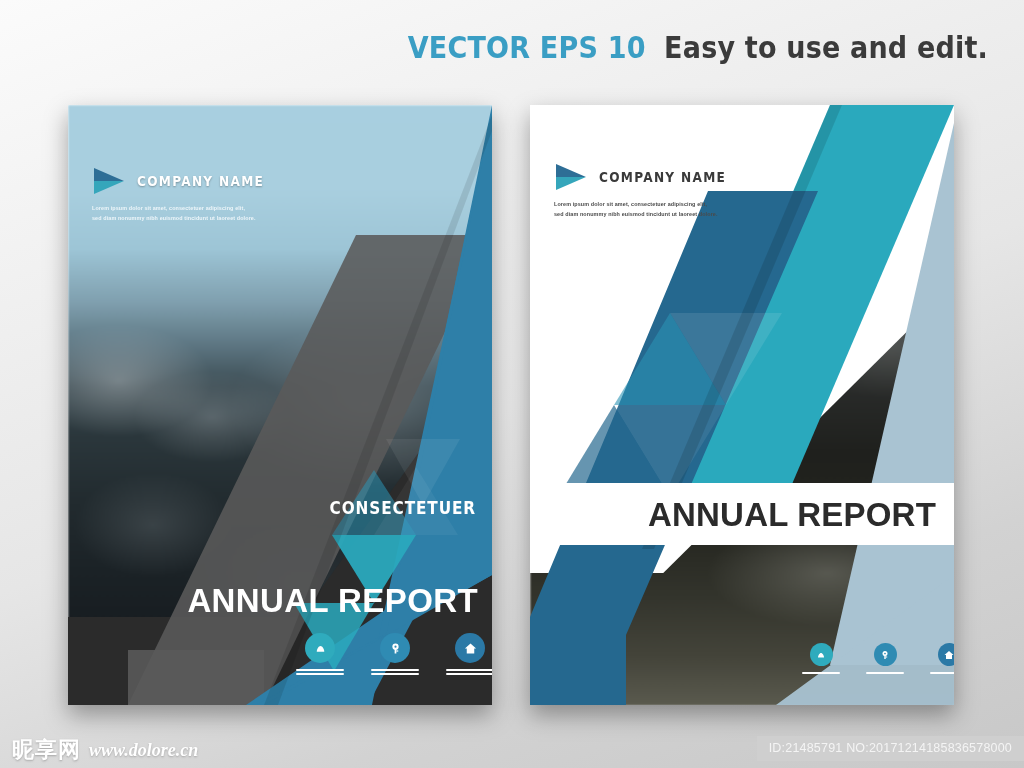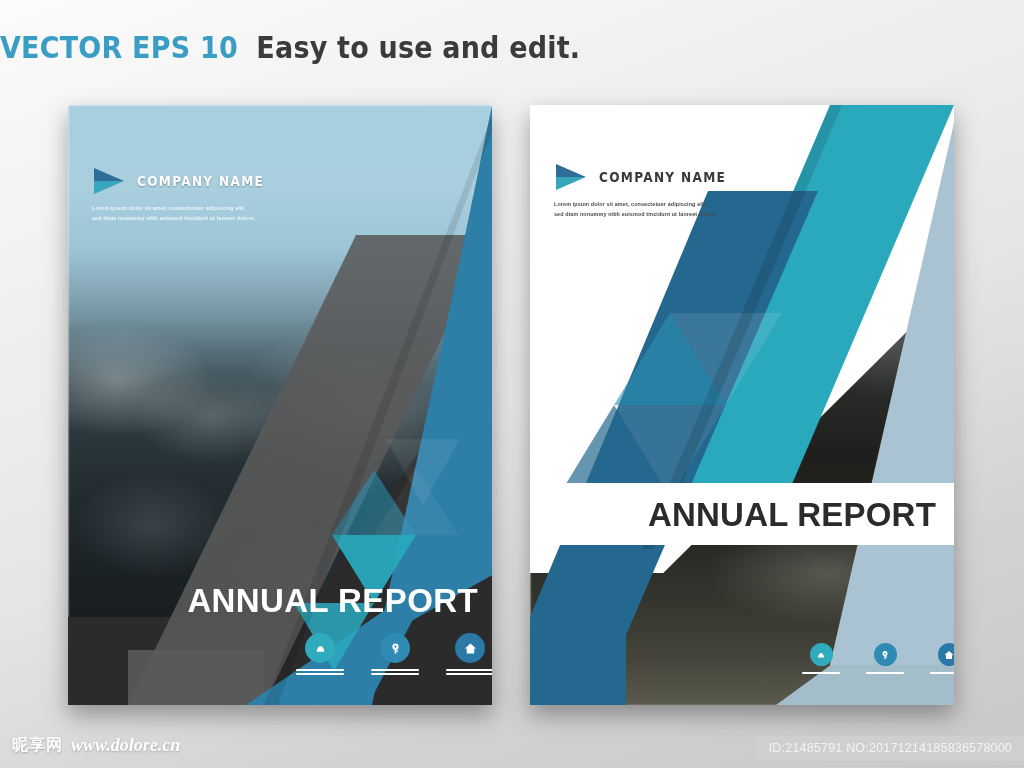--- a/index.html
+++ b/index.html
@@ -6,21 +6,21 @@
   body{
     width:1024px;height:768px;overflow:hidden;
     font-family:"Liberation Sans",sans-serif;
     background:linear-gradient(160deg,#fbfbfb 0%,#f2f2f2 22%,#e6e6e6 52%,#d2d2d2 78%,#c8c8c8 100%);
     position:relative;
   }
 
   
   .header{
     position:absolute;top:30px;left:0;width:988px;
-    text-align:left;white-space:nowrap;
+    text-align:right;white-space:nowrap;
   }
   .header span{
     font-size:30px;font-weight:bold;letter-spacing:.2px;
     font-family:"DejaVu Sans Condensed","Liberation Sans",sans-serif;
   }
   .hdr-vector{color:#3a9ec4;}
   .hdr-easy{color:#3b3b3b;margin-left:14px;}
 
   
   .poster{
@@ -124,21 +124,21 @@
   #iconrow-left  .iline.l1{width:48px;}
   #iconrow-left  .iline.l2{width:48px;}
   #iconrow-right .iline.l1{width:38px;}
 
   
   .watermark{
     position:absolute;left:12px;top:735px;display:flex;align-items:center;gap:8px;
     z-index:20;
   }
   .wm-cn{
-    font-size:16px;font-weight:bold;color:#ffffff;letter-spacing:1px;
+    font-size:22px;font-weight:bold;color:#ffffff;letter-spacing:1px;
     font-family:"DejaVu Sans","Liberation Sans",sans-serif;
     text-shadow:0 1px 2px rgba(120,120,120,.55);
   }
   .wm-url{
     font-size:18px;color:#ffffff;font-style:italic;font-weight:bold;
     font-family:"Liberation Serif",serif;
     text-shadow:0 1px 2px rgba(120,120,120,.5);
   }
   .idbox{
     position:absolute;right:0;top:736px;z-index:20;
@@ -195,20 +195,21 @@
       </span>
       <span class="coname">COMPANY NAME</span>
     </div>
     <div class="brandbody">
       <div>Lorem ipsum dolor sit amet, consectetuer adipiscing elit,</div>
       <div>sed diam nonummy nibh euismod tincidunt ut laoreet dolore.</div>
     </div>
   </div>
 
   <div id="subtitle-left">
+    <div>CONSECTETUER</div>
   </div>
 
   <div id="maintitle-left">ANNUAL REPORT</div>
 
   <div class="iconrow" id="iconrow-left">
     <div class="iconcell">
       <span class="badge" style="background:#2fabbd">
         <svg width="15" height="15" viewBox="0 0 24 24">
             <path d="M6 17h12c0-4-3-9-6-9s-6 5-6 9z" fill="#fff"></path>
           </svg>

